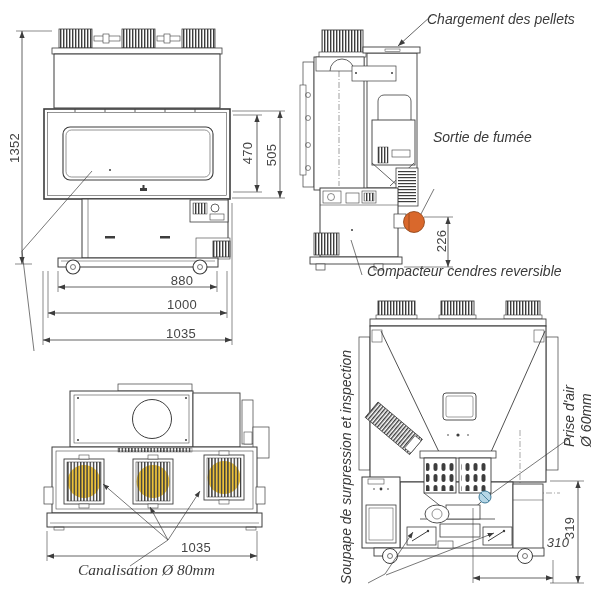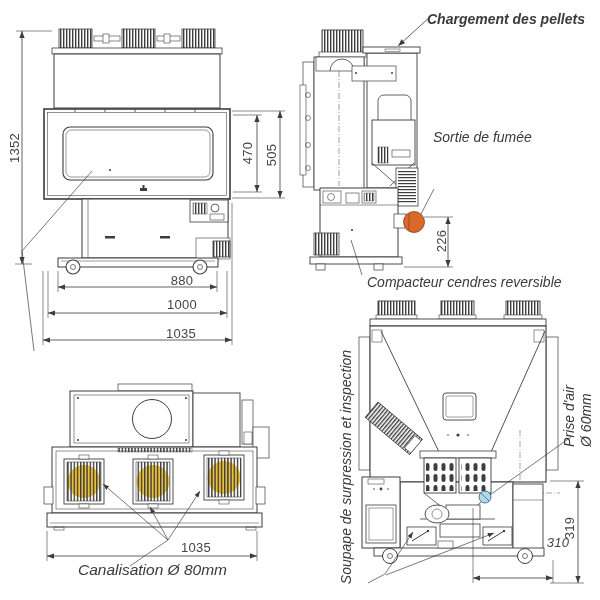--- a/index.html
+++ b/index.html
@@ -321,31 +321,31 @@
   </g>
 </svg>
 
 <div class="txt dim vert" style="left:14px;top:148px;">1352</div>
 <div class="txt dim vert" style="left:247px;top:153px;">470</div>
 <div class="txt dim vert" style="left:271px;top:155px;">505</div>
 <div class="txt dim center" style="left:138px;top:280px;">880</div>
 <div class="txt dim center" style="left:138px;top:304px;">1000</div>
 <div class="txt dim center" style="left:137px;top:333px;">1035</div>
 
-<div class="txt label" style="left:427px;top:11px;font-weight:bold;">
+<div class="txt label" style="left:427px;top:11px;">
   <div>Chargement des pellets</div>
 </div>
 <div class="txt label" style="left:433px;top:129px;">
   <div>Sortie de fumée</div>
 </div>
 <div class="txt dim vert" style="left:441px;top:241px;">226</div>
-<div class="txt label" style="left:367px;top:274px;">Compacteur cendres reversible</div>
+<div class="txt label" style="left:367px;top:263px;">Compacteur cendres reversible</div>
 
 <div class="txt dim center" style="left:152px;top:547px;">1035</div>
-<div class="txt label big" style="left:78px;top:561px;">Canalisation Ø 80mm</div>
+<div class="txt label big" style="left:78px;top:561px;font-family:Liberation Serif, serif;">Canalisation Ø 80mm</div>
 
 <div class="txt label vert" style="left:346px;top:467px;">Soupape de surpression et inspection</div>
 <div class="txt label vert" style="left:578px;top:416px;">
   <div>Prise d'air</div>
   <div>Ø 60mm</div>
 </div>
 <div class="txt dim vert" style="left:569px;top:528px;">319</div>
 <div class="txt dim center" style="left:514px;top:542px;font-style:italic;">310</div>
 
 </div>

